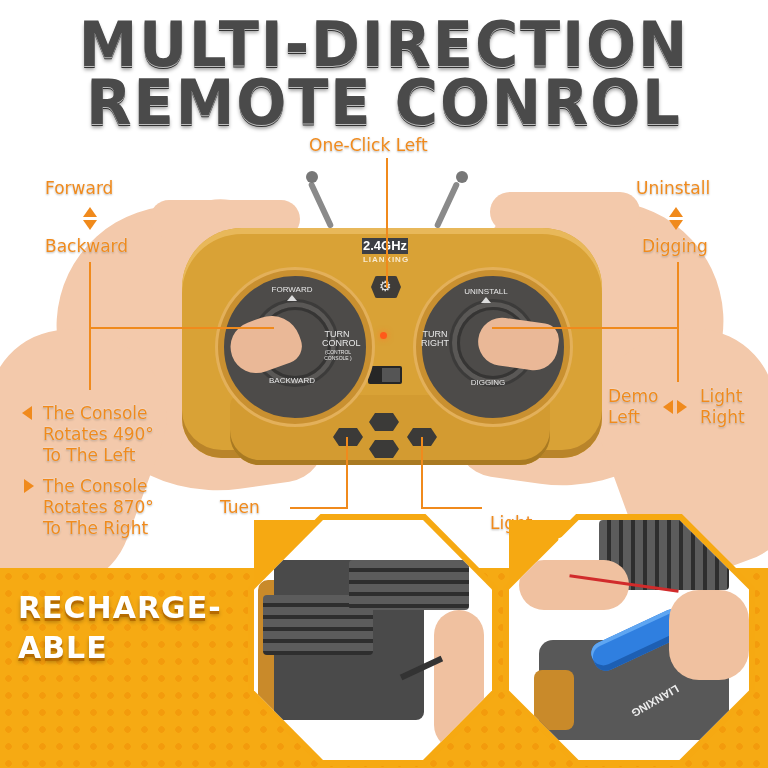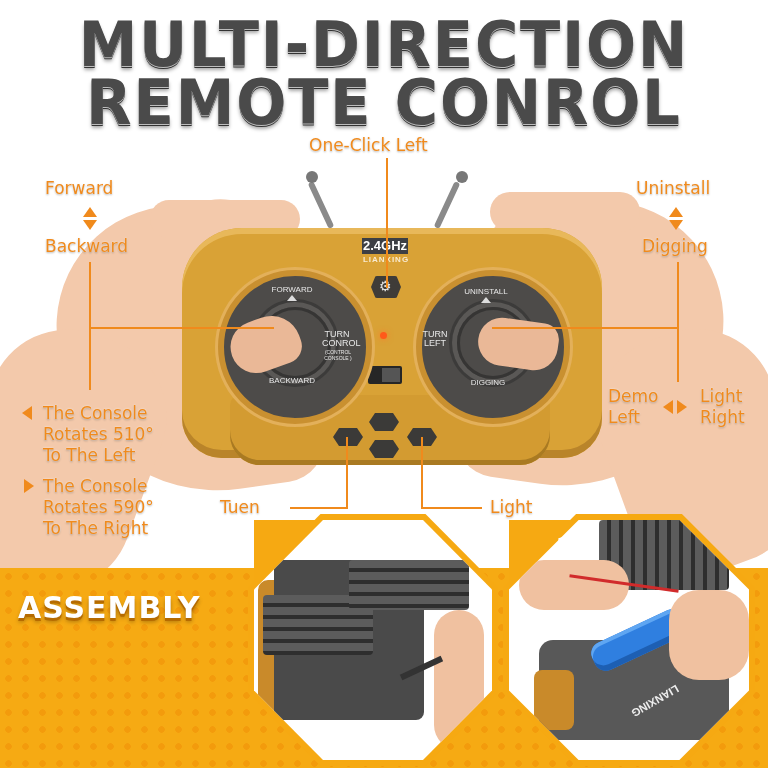--- a/index.html
+++ b/index.html
@@ -90,21 +90,21 @@
 <div class="pad-txt" style="left:322px;top:330px;width:30px;font-size:9px;">TURN</div>
 <div class="pad-txt" style="left:322px;top:339px;width:30px;font-size:9px;">CONROL</div>
 <div class="pad-txt" style="left:322px;top:349px;width:32px;font-size:5px;line-height:6px;">(CONTROL CONSOLE )</div>
 <div class="pad-txt" style="left:262px;top:376px;width:60px;">BACKWARD</div>
 
 <div class="pad" style="left:416px;top:270px;"></div>
 <div class="stick-ring" style="left:457px;top:307px;"></div>
 <div class="pad-txt" style="left:456px;top:287px;width:60px;">UNINSTALL</div>
 <div class="abs" style="left:481px;top:297px;width:0;height:0;border-left:5px solid transparent;border-right:5px solid transparent;border-bottom:6px solid #ddd;"></div>
 <div class="pad-txt" style="left:420px;top:330px;width:30px;font-size:9px;">TURN</div>
-<div class="pad-txt" style="left:420px;top:339px;width:30px;font-size:9px;">LEFT</div>
+<div class="pad-txt" style="left:420px;top:339px;width:30px;font-size:9px;">RIGHT</div>
 <div class="pad-txt" style="left:458px;top:378px;width:60px;">DIGGING</div>
 
 <div class="hexbtn" style="left:369px;top:413px;"></div>
 <div class="hexbtn" style="left:333px;top:428px;"></div>
 <div class="hexbtn" style="left:407px;top:428px;"></div>
 <div class="hexbtn" style="left:369px;top:440px;"></div>
 
 <div class="skin" style="left:230px;top:318px;width:70px;height:52px;border-radius:30px 34px 20px 30px;background:#eab897;transform:rotate(-20deg);"></div>
 <div class="skin" style="left:478px;top:320px;width:80px;height:48px;border-radius:30px 20px 30px 30px;background:#eab897;transform:rotate(8deg);"></div>
 
@@ -119,39 +119,40 @@
 <div class="line-h" style="left:89px;top:327px;width:185px;"></div>
 
 <div class="lbl" style="left:636px;top:178px;">Uninstall</div>
 <div class="tri-up" style="left:669px;top:207px;"></div>
 <div class="tri-down" style="left:669px;top:220px;"></div>
 <div class="lbl" style="left:642px;top:236px;">Digging</div>
 <div class="line-v" style="left:677px;top:262px;height:120px;"></div>
 <div class="line-h" style="left:492px;top:327px;width:187px;"></div>
 
 <div class="tri-left" style="left:22px;top:406px;"></div>
-<div class="lbl multi" style="left:43px;top:403px;width:115px;">The Console Rotates 510° To The Left</div>
+<div class="lbl multi" style="left:43px;top:403px;width:115px;">The Console Rotates 490° To The Left</div>
 <div class="tri-right" style="left:24px;top:479px;"></div>
-<div class="lbl multi" style="left:43px;top:476px;width:115px;">The Console Rotates 590° To The Right</div>
+<div class="lbl multi" style="left:43px;top:476px;width:115px;">The Console Rotates 870° To The Right</div>
 
 <div class="lbl multi" style="left:608px;top:386px;width:50px;">Demo Left</div>
 <div class="tri-left" style="left:663px;top:400px;"></div>
 <div class="tri-right" style="left:677px;top:400px;"></div>
 <div class="lbl multi" style="left:700px;top:386px;width:52px;">Light Right</div>
 
 <div class="lbl" style="left:220px;top:497px;">Tuen</div>
 <div class="line-h" style="left:290px;top:507px;width:58px;"></div>
 <div class="line-v" style="left:346px;top:437px;height:72px;"></div>
-<div class="lbl" style="left:490px;top:497px;">Light</div>
+<div class="lbl" style="left:490px;top:513px;">Light</div>
 <div class="line-h" style="left:422px;top:507px;width:60px;"></div>
 <div class="line-v" style="left:421px;top:437px;height:72px;"></div>
 
 <div class="orange-band"></div>
 <div class="battery-title">
-  <div>ASSEMBLY</div>
+  <div>RECHARGE-</div>
+  <div>ABLE</div>
 </div>
 
 <div class="octagon" style="left:248px;top:514px;width:250px;height:252px;"></div>
 <div class="octagon-inner" style="left:254px;top:520px;width:238px;height:240px;overflow:hidden;">
   <div class="body-orange" style="left:4px;top:60px;width:50px;height:130px;border-radius:10px;"></div>
   <div class="body-grey" style="left:20px;top:40px;width:150px;height:160px;background:#4a4a4a;"></div>
   <div class="track" style="left:34px;top:50px;width:60px;height:110px;transform:rotate(90deg);"></div>
   <div class="track" style="left:130px;top:5px;width:50px;height:120px;transform:rotate(90deg);"></div>
   <div class="hand-s" style="left:180px;top:90px;width:50px;height:140px;"></div>
   <div class="abs" style="left:145px;top:145px;width:45px;height:6px;background:#333;transform:rotate(-25deg);"></div>

